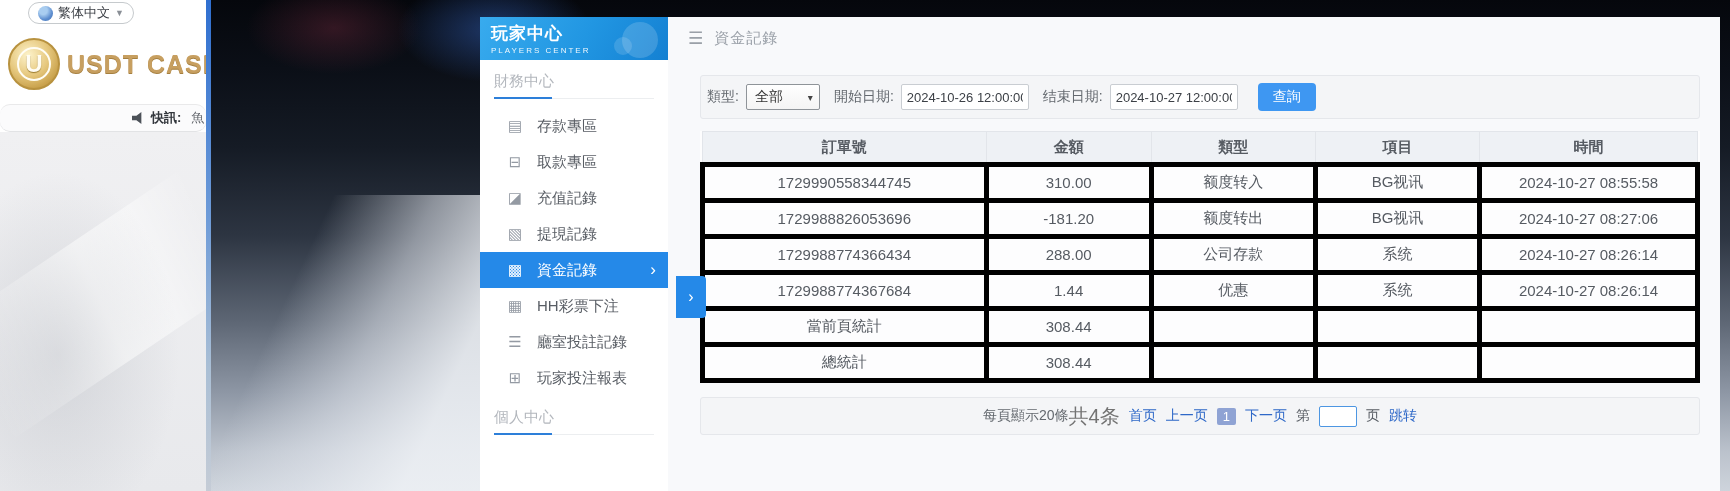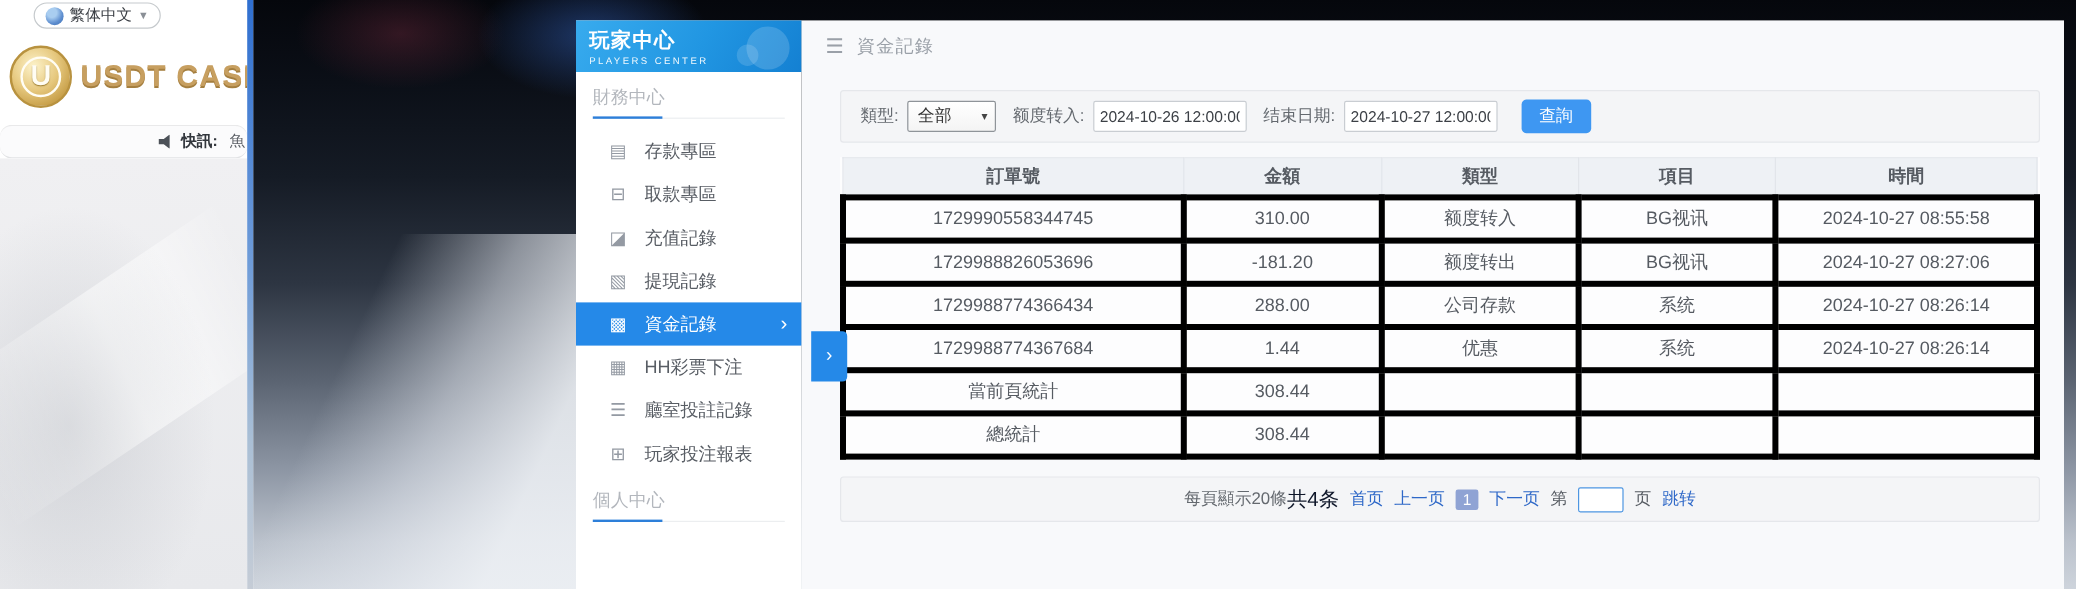--- a/index.html
+++ b/index.html
@@ -73,21 +73,21 @@
   
   .main { position:absolute; left:668px; top:17px; width:1052px; height:474px; background:#f8f9fb; z-index:2; }
   .main-header { height:43px; display:flex; align-items:center; padding-left:20px; }
   .menu-icon { font-size:17px; color:#9aa0a8; cursor:pointer; }
   .page-title { font-size:15px; color:#9aa0a8; margin-left:11px; letter-spacing:1px; }
   .collapse-tab { position:absolute; left:8px; top:259px; width:30px; height:42px; background:#2589e8;
                   border-radius:0 4px 4px 0; color:#fff; font-size:16px; display:flex; align-items:center;
                   justify-content:center; cursor:pointer; }
 
   .filter-box { margin:15px 20px 0 32px; height:44px; background:#f4f5f7; border:1px solid #e5e7eb;
-                border-radius:3px; display:flex; align-items:center; padding-left:16px; }
+                border-radius:3px; display:flex; align-items:center; padding-left:6px; }
   .f-label { font-size:14px; color:#64696f; margin-right:7px; white-space:nowrap; }
   .f-select { position:relative; width:74px; height:26px; background:linear-gradient(#ffffff,#f4f4f4);
               border:1px solid #8f9499; border-radius:2px; font-size:14px; color:#333; display:flex;
               align-items:center; padding-left:8px; margin-right:14px; cursor:pointer; }
   .f-select .sel-caret { position:absolute; right:6px; font-size:10px; color:#444; }
   .f-input { width:128px; height:26px; border:1px solid #c9cdd2; border-radius:2px; background:#fff;
              font-size:13px; color:#3c4046; padding:0 5px; margin-right:14px; font-family:inherit; }
   .search-btn { margin-left:6px; height:28px; padding:0 15px; background:#3e97f2; border:none; border-radius:4px;
                 color:#ffffff; font-size:14px; cursor:pointer; font-family:inherit; }
 
@@ -96,21 +96,21 @@
   th { height:33px; background:#eef1f5; font-size:15px; font-weight:bold; color:#565b62;
        border:1px solid #e2e5ea; border-bottom:1px solid #cfd4db; }
   td { height:36px; font-size:15px; color:#565b62; text-align:center;
        border:5px solid #000000; }
   tr.summary td { color:#565b62; }
 
   .pagination { margin:14px 20px 0 32px; height:38px; background:#f4f5f7; border:1px solid #e5e7eb;
                 border-radius:3px; display:flex; align-items:center; justify-content:center; padding:0 16px; }
   .pg-left { font-size:14px; color:#64696f; }
   .pg-right { display:flex; align-items:center; gap:9px; }
-  .pg-total { font-size:17px; color:#0f172a; }
+  .pg-total { font-size:20px; color:#737373; }
   .pg-link { font-size:14px; color:#2e68c8; cursor:pointer; text-decoration:none; }
   .pg-current { background:#8fa3d4; color:#ffffff; font-size:13px; padding:1px 6px; border-radius:2px; cursor:pointer; }
   .pg-text { font-size:14px; color:#565b62; }
   .pg-jump-input { width:38px; height:21px; border:1px solid #4d96e2; border-radius:2px; background:#fff; padding:0 3px; font-size:13px; }
 </style>
 </head>
 <body>
 
 <div class="screen">
 
@@ -198,21 +198,21 @@
     <div class="collapse-tab">
       <span>›</span>
     </div>
 
     <div class="filter-box">
       <span class="f-label">類型:</span>
       <div class="f-select">
         <span>全部</span>
         <span class="sel-caret">▾</span>
       </div>
-      <span class="f-label">额度转入:</span>
+      <span class="f-label">開始日期:</span>
       <input class="f-input" value="2024-10-26 12:00:00" style="">
       <span class="f-label">结束日期:</span>
       <input class="f-input" value="2024-10-27 12:00:00" style="">
       <button class="search-btn">查詢</button>
     </div>
 
     <div class="tbl-wrap">
       <table>
         <colgroup>
             <col style="width:28.5%">

